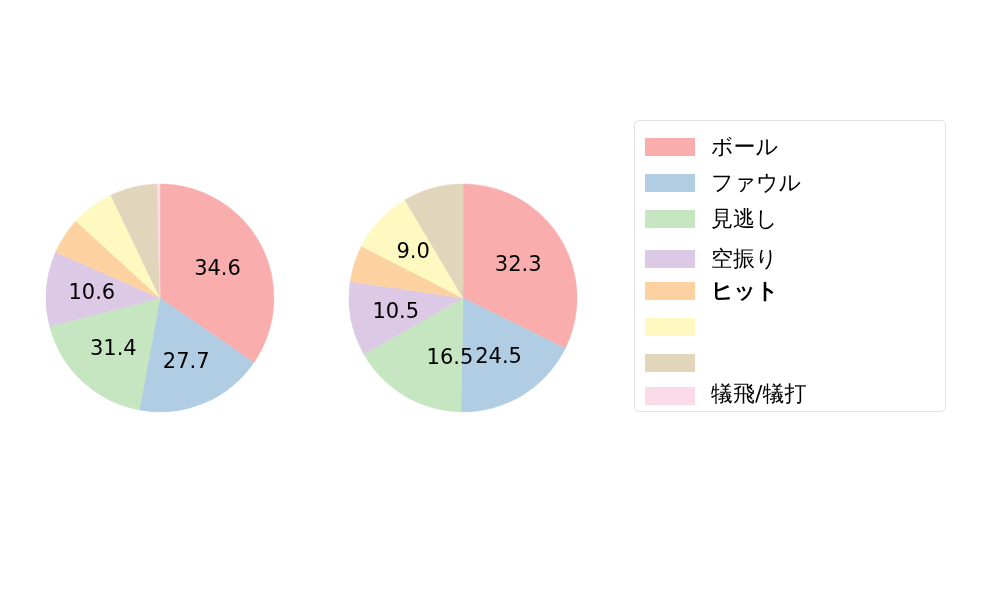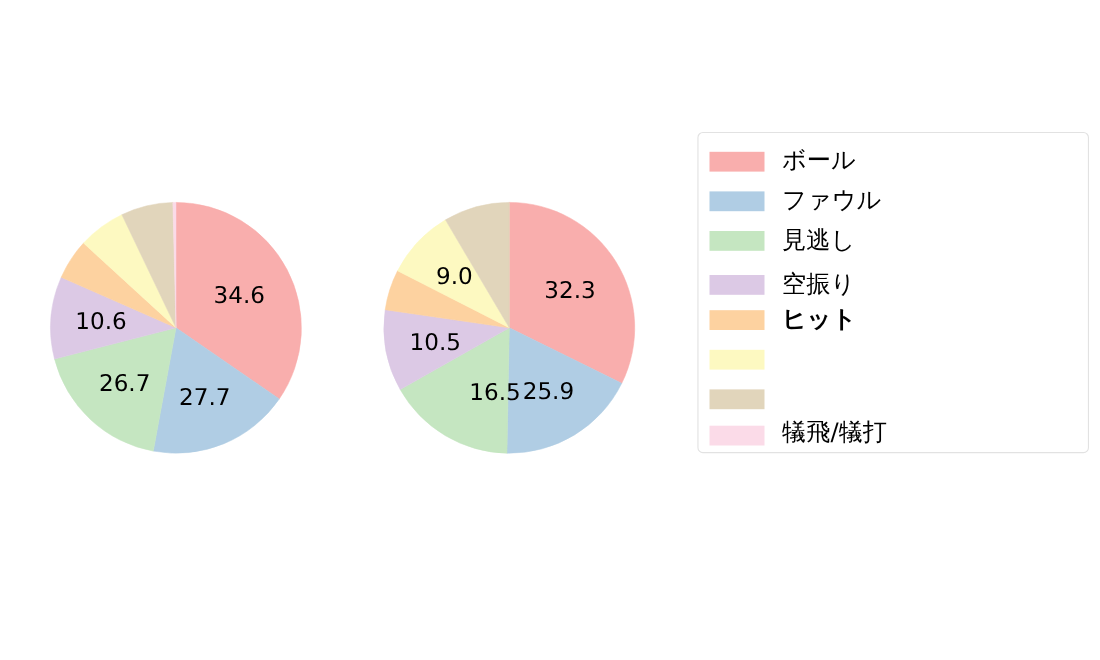--- a/index.html
+++ b/index.html
@@ -35,21 +35,21 @@
     font-size: 21px;
     color: #000000;
     transform: translate(-50%, -50%);
     white-space: nowrap;
     pointer-events: none;
   }
   .legend-box {
     position: absolute;
     left: 634px;
     top: 120px;
-    width: 356px;
+    width: 312px;
     height: 292px;
     border: 1px solid #e2e2e2;
     border-radius: 5px;
     background: #ffffff;
     box-sizing: border-box;
   }
   .legend-row {
     position: absolute;
     left: 10px;
     height: 36px;
@@ -80,36 +80,36 @@
       <path d="M 117 117 L 96.34254294650633 229.11275336946755 A 114 114 0 0 1 6.58151963133605 145.35064713679338 Z" fill="#c5e6c1" stroke="#c5e6c1" stroke-width="0.5"></path>
       <path d="M 117 117 L 6.58151963133605 145.35064713679338 A 114 114 0 0 1 12.662506321215417 71.06866632864242 Z" fill="#dcc9e5" stroke="#dcc9e5" stroke-width="0.5"></path>
       <path d="M 117 117 L 12.662506321215417 71.06866632864242 A 114 114 0 0 1 32.92350462116819 40.01205987420319 Z" fill="#fdd2a0" stroke="#fdd2a0" stroke-width="0.5"></path>
       <path d="M 117 117 L 32.92350462116819 40.01205987420319 A 114 114 0 0 1 67.81401079237068 14.15672863202488 Z" fill="#fdf9c1" stroke="#fdf9c1" stroke-width="0.5"></path>
       <path d="M 117 117 L 67.81401079237068 14.15672863202488 A 114 114 0 0 1 114.13516911945948 3.036002421703813 Z" fill="#e1d5bb" stroke="#e1d5bb" stroke-width="0.5"></path>
       <path d="M 117 117 L 114.13516911945948 3.036002421703813 A 114 114 0 0 1 116.99999999999999 3 Z" fill="#fbdbe8" stroke="#fbdbe8" stroke-width="0.5"></path>
     </svg>
   <div id="labels-0">
       <div class="pie-label" style="left: 217.522px; top: 267.774px;">34.6</div>
       <div class="pie-label" style="left: 186.176px; top: 361.193px;">27.7</div>
-      <div class="pie-label" style="left: 113.334px; top: 348.008px;">26.7</div>
+      <div class="pie-label" style="left: 113.334px; top: 348.008px;">31.4</div>
       <div class="pie-label" style="left: 91.8281px; top: 292.419px;">10.6</div>
     </div>
 
   <svg class="pie-wrap" id="pie-1" width="234" height="234" viewBox="0 0 234 234" style="left: 346px; top: 181px;">
       <path d="M 117 117 L 117 3 A 114 114 0 0 1 219.2170781935169 167.47443833843474 Z" fill="#f9aead" stroke="#f9aead" stroke-width="0.5"></path>
       <path d="M 117 117 L 219.2170781935169 167.47443833843474 A 114 114 0 0 1 114.8512778724435 230.9797481714122 Z" fill="#b0cde4" stroke="#b0cde4" stroke-width="0.5"></path>
       <path d="M 117 117 L 114.8512778724435 230.9797481714122 A 114 114 0 0 1 17.799051967674103 173.17091693650528 Z" fill="#c5e6c1" stroke="#c5e6c1" stroke-width="0.5"></path>
       <path d="M 117 117 L 17.799051967674103 173.17091693650528 A 114 114 0 0 1 4.188322479297781 100.58277078904334 Z" fill="#dcc9e5" stroke="#dcc9e5" stroke-width="0.5"></path>
       <path d="M 117 117 L 4.188322479297781 100.58277078904334 A 114 114 0 0 1 15.425256242526032 65.24508302969173 Z" fill="#fdd2a0" stroke="#fdd2a0" stroke-width="0.5"></path>
       <path d="M 117 117 L 15.425256242526032 65.24508302969173 A 114 114 0 0 1 58.96927860445761 18.87540892155046 Z" fill="#fdf9c1" stroke="#fdf9c1" stroke-width="0.5"></path>
       <path d="M 117 117 L 58.96927860445761 18.87540892155046 A 114 114 0 0 1 116.99999999999999 3 Z" fill="#e1d5bb" stroke="#e1d5bb" stroke-width="0.5"></path>
     </svg>
   <div id="labels-1">
       <div class="pie-label" style="left: 518.19px; top: 263.701px;">32.3</div>
-      <div class="pie-label" style="left: 498.556px; top: 356.433px;">25.9</div>
+      <div class="pie-label" style="left: 498.556px; top: 356.433px;">24.5</div>
       <div class="pie-label" style="left: 450px; top: 356.765px;">16.5</div>
       <div class="pie-label" style="left: 395.772px; top: 310.606px;">10.5</div>
       <div class="pie-label" style="left: 413.139px; top: 251.177px;">9.0</div>
     </div>
 
   <div class="legend-box" style="border-color: rgb(226, 226, 226);">
     <div id="legend-rows">
         <div class="legend-row" style="top: 8px;">
           <div class="legend-swatch" style="background: rgb(249, 174, 173);"></div>
           <div class="legend-label">ボール</div>

